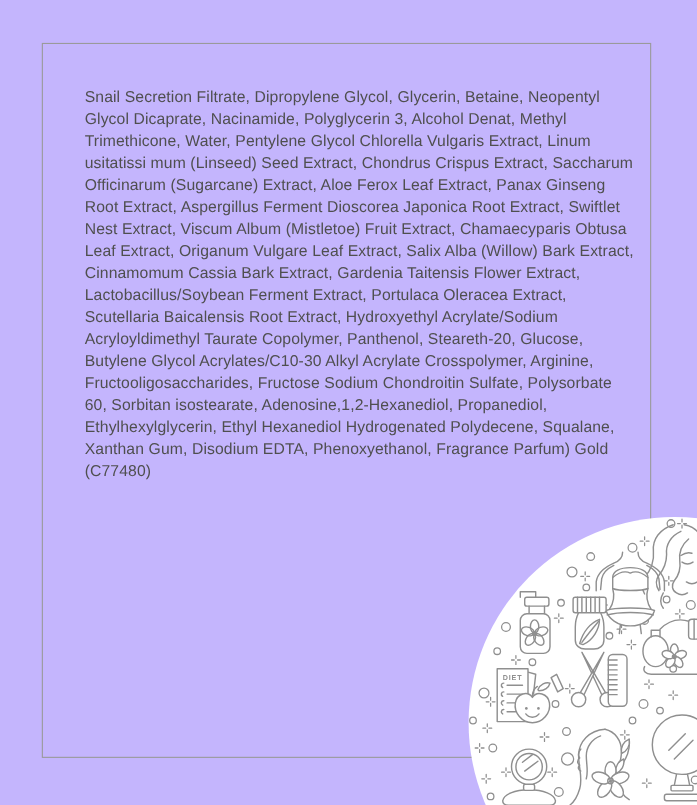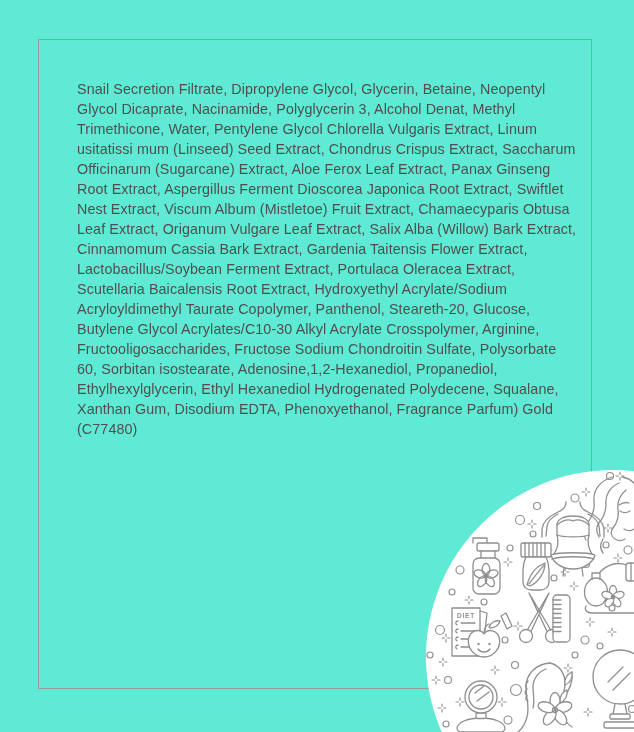--- a/index.html
+++ b/index.html
@@ -2,21 +2,21 @@
 <html><head>
 <meta charset="utf-8">
 <style>
   html, body {
     margin: 0; padding: 0;
     width: 634px; height: 732px;
     background: #ffffff;
     overflow: hidden;
     font-family: "Liberation Sans", "DejaVu Sans", sans-serif;
   }
-  .stage { position: relative; width: 634px; height: 732px; background: #5eead4; }
+  .stage { position: relative; width: 634px; height: 732px; background: #c4b5fd; }
   .frame {
     position: absolute; left: 38px; top: 39px;
     width: 554px; height: 650px;
     border: 1px solid #9a9a9a;
     box-sizing: border-box;
   }
   .ingredients {
     position: absolute; left: 77px; top: 79px; width: 522px;
     font-size: 14.3px; line-height: 20px;
     color: #4f4f4f;

